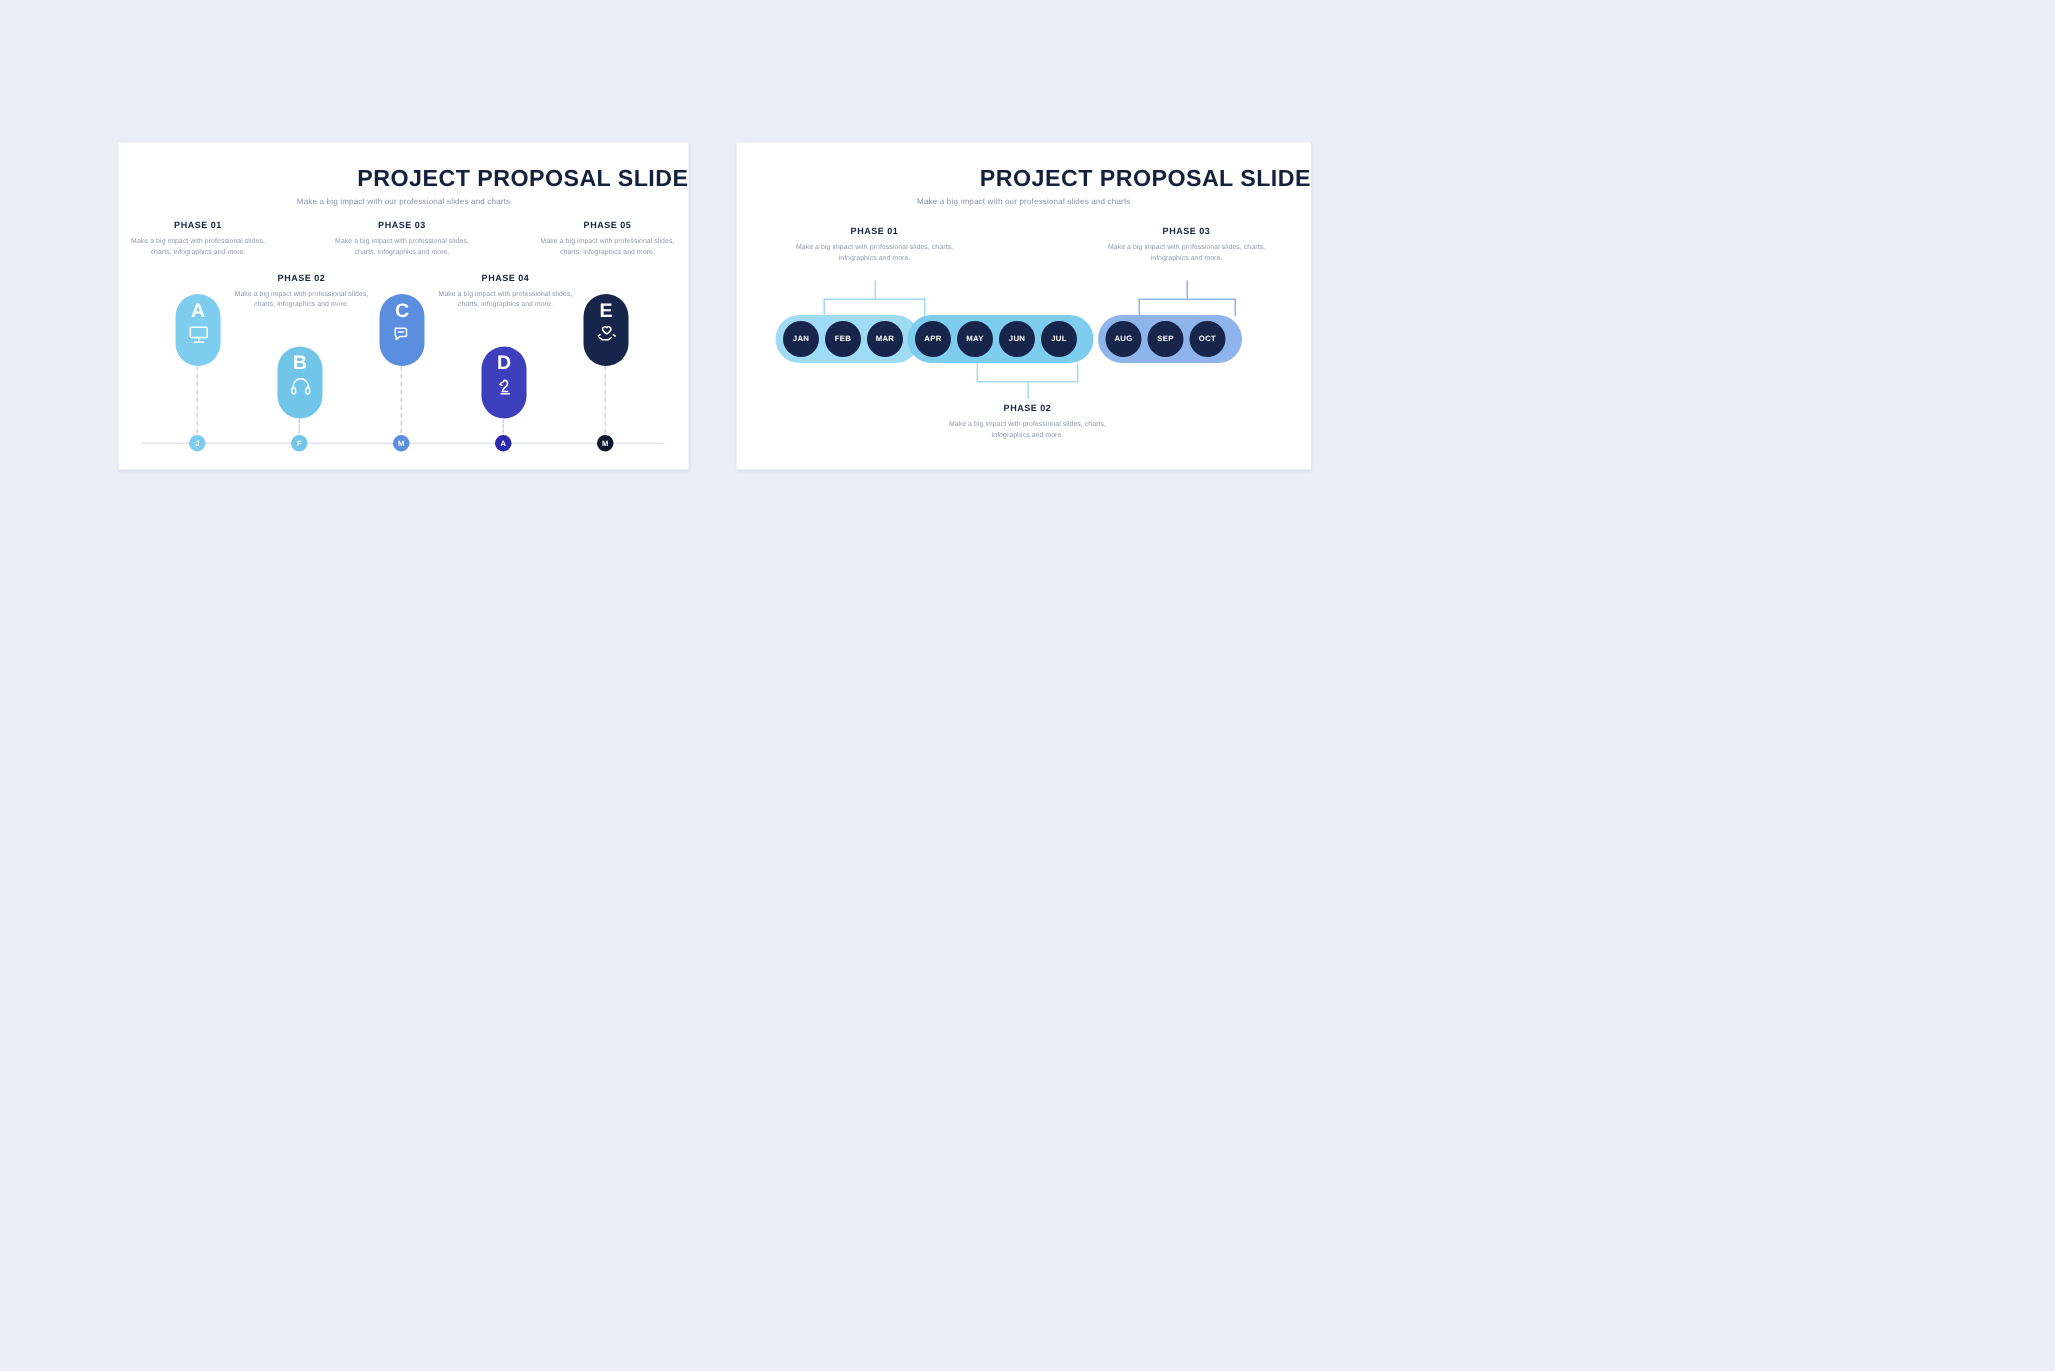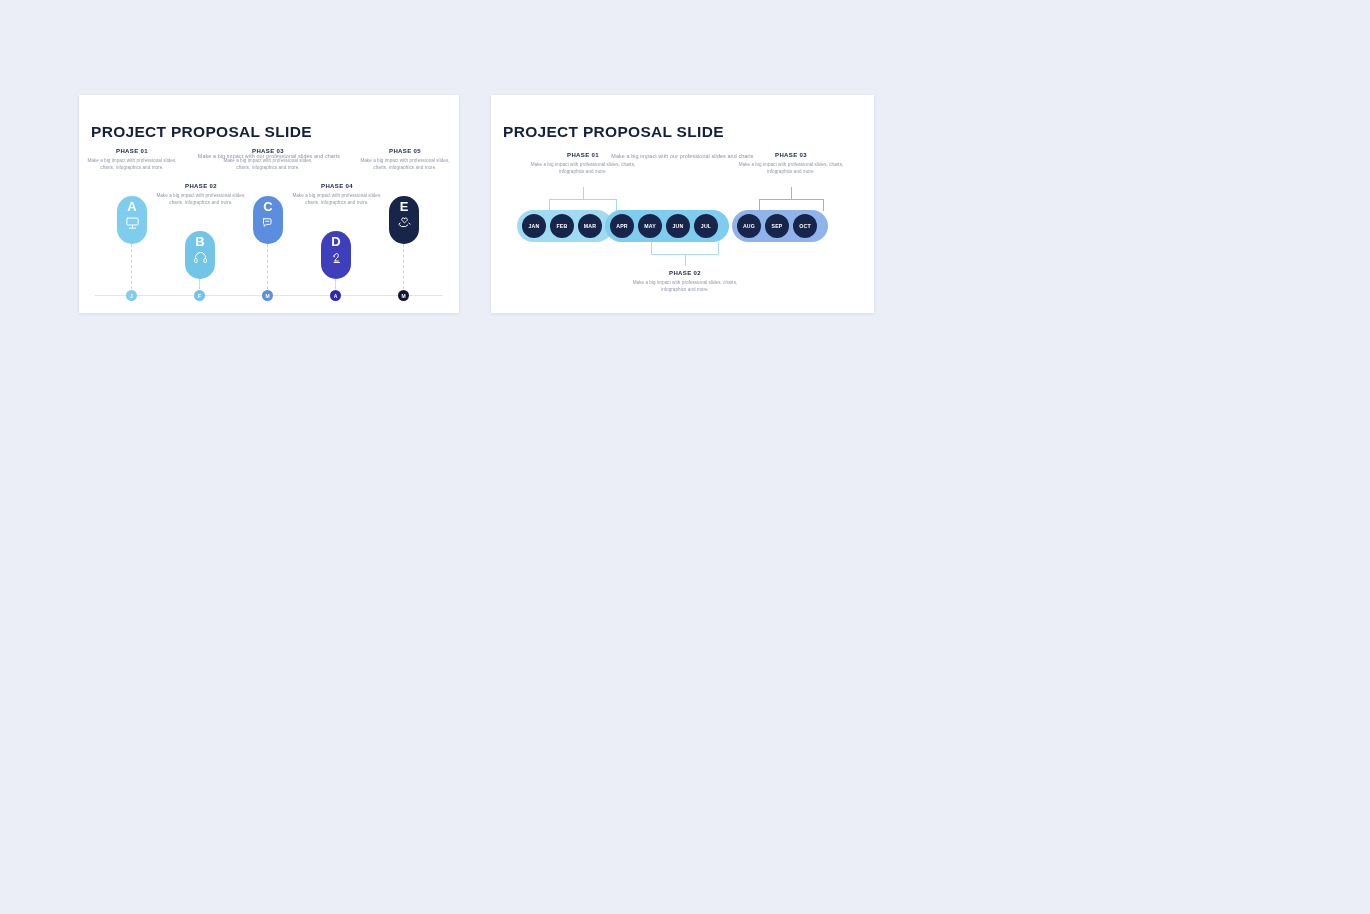--- a/index.html
+++ b/index.html
@@ -15,26 +15,26 @@
   .slide{
     position:absolute;
     background:#ffffff;
     box-shadow:0 1px 3px rgba(40,50,90,0.10);
     overflow:hidden;
   }
   #slide-left{left:79px;top:95px;width:380px;height:218px;}
   #slide-right{left:491px;top:95px;width:383px;height:218px;}
 
   .slide-title{
-    text-align:left;
+    text-align:right;
     font-size:15.5px;
     font-weight:bold;
     letter-spacing:.3px;
     color:#14213d;
-    margin:12px;
+    margin:0;
     padding-top:16px;
   }
   .slide-sub{
     text-align:center;
     font-size:5.4px;
     color:#8d93a6;
     margin:3px 0 0 0;
     letter-spacing:.1px;
   }
 

